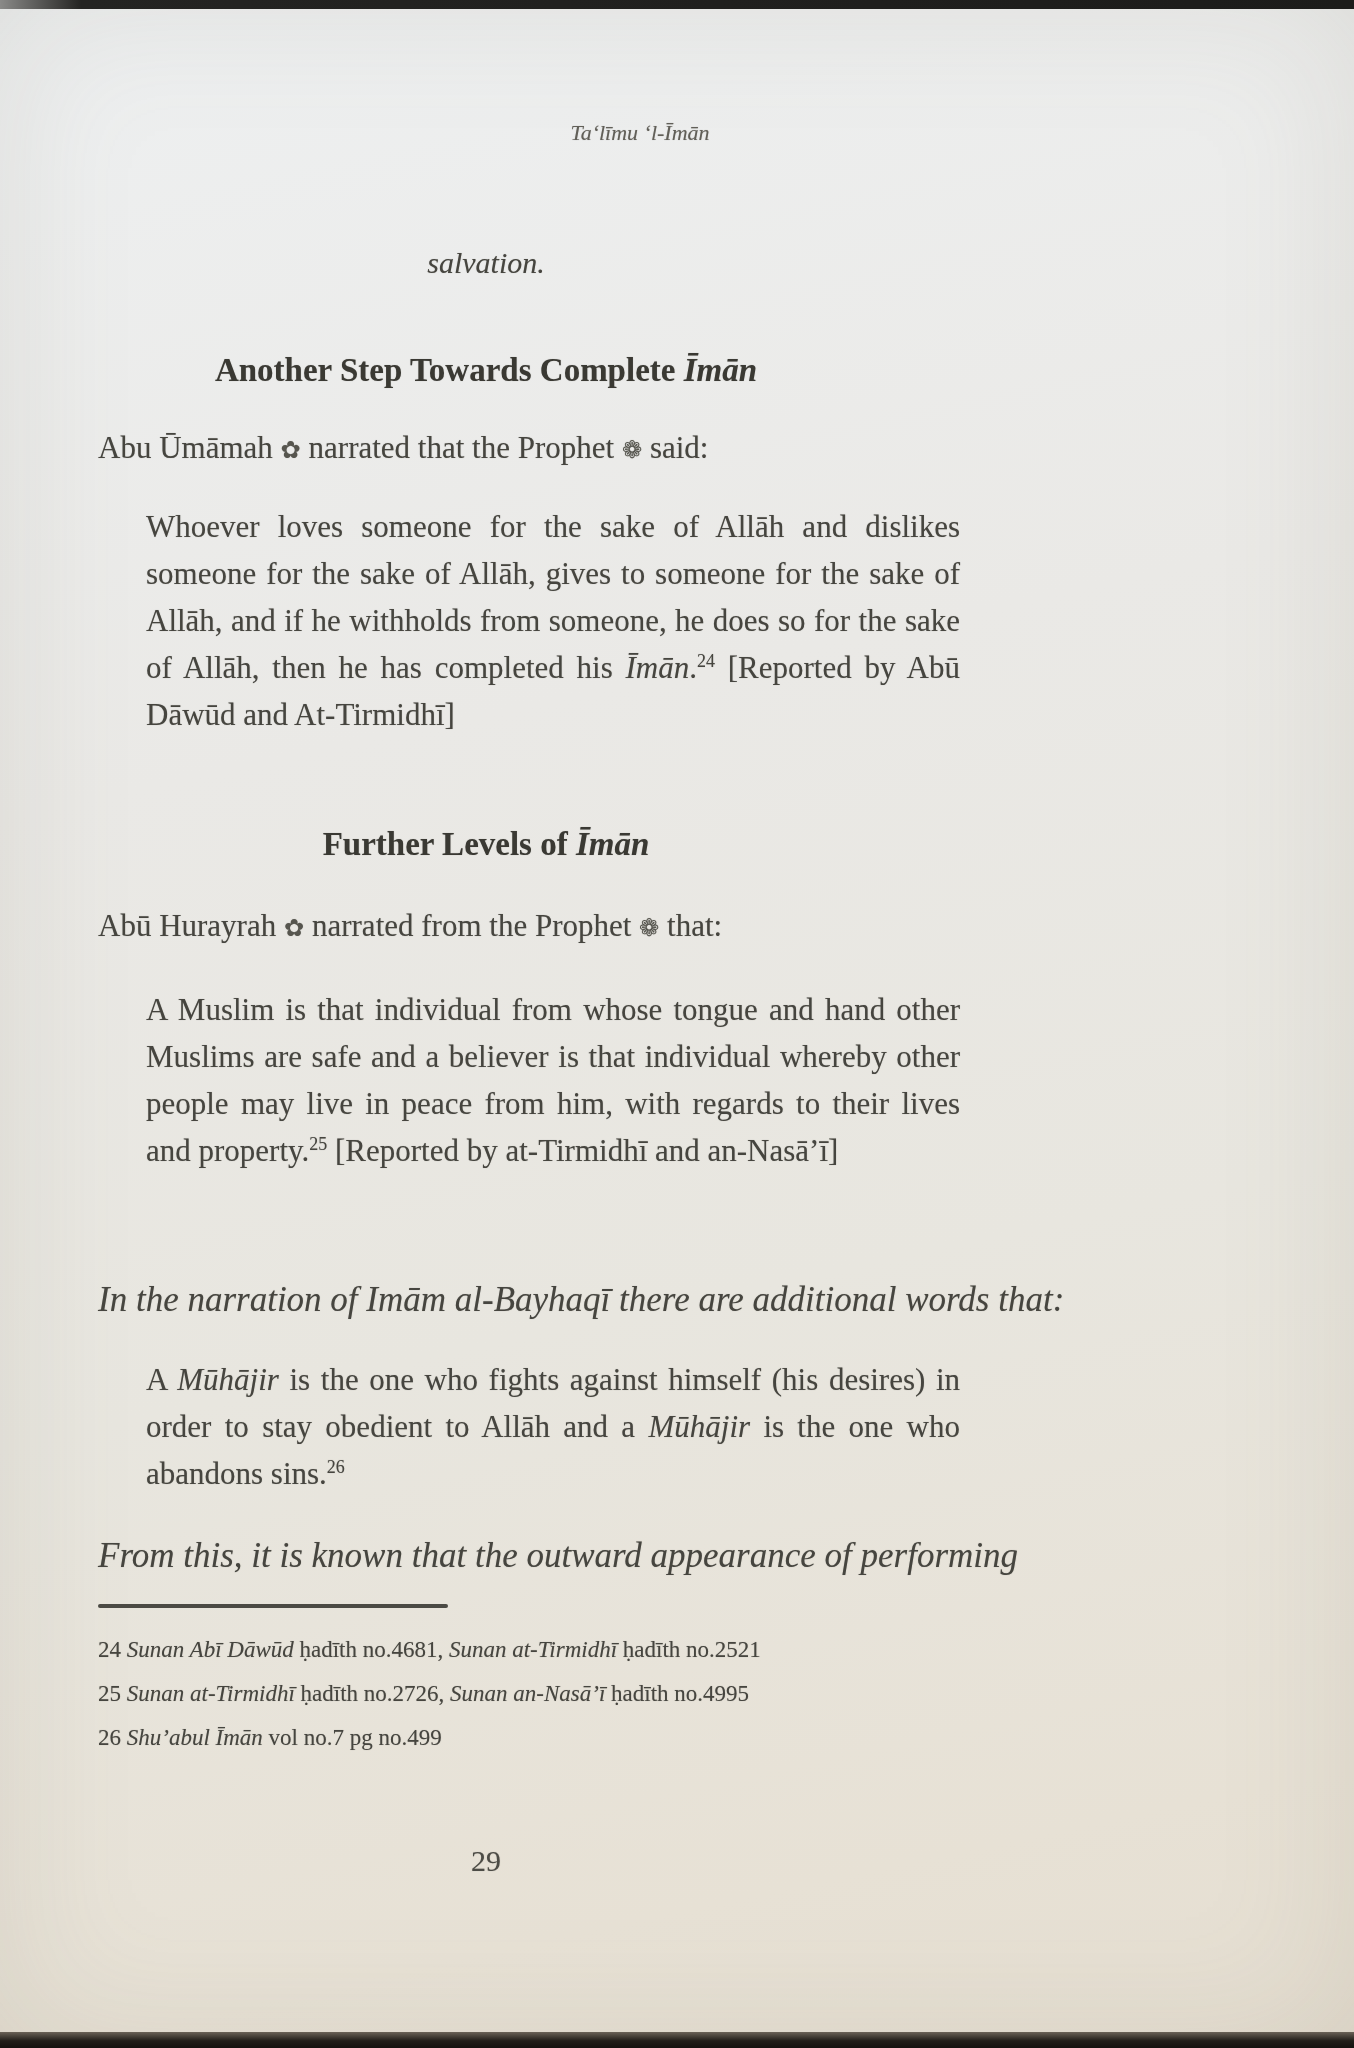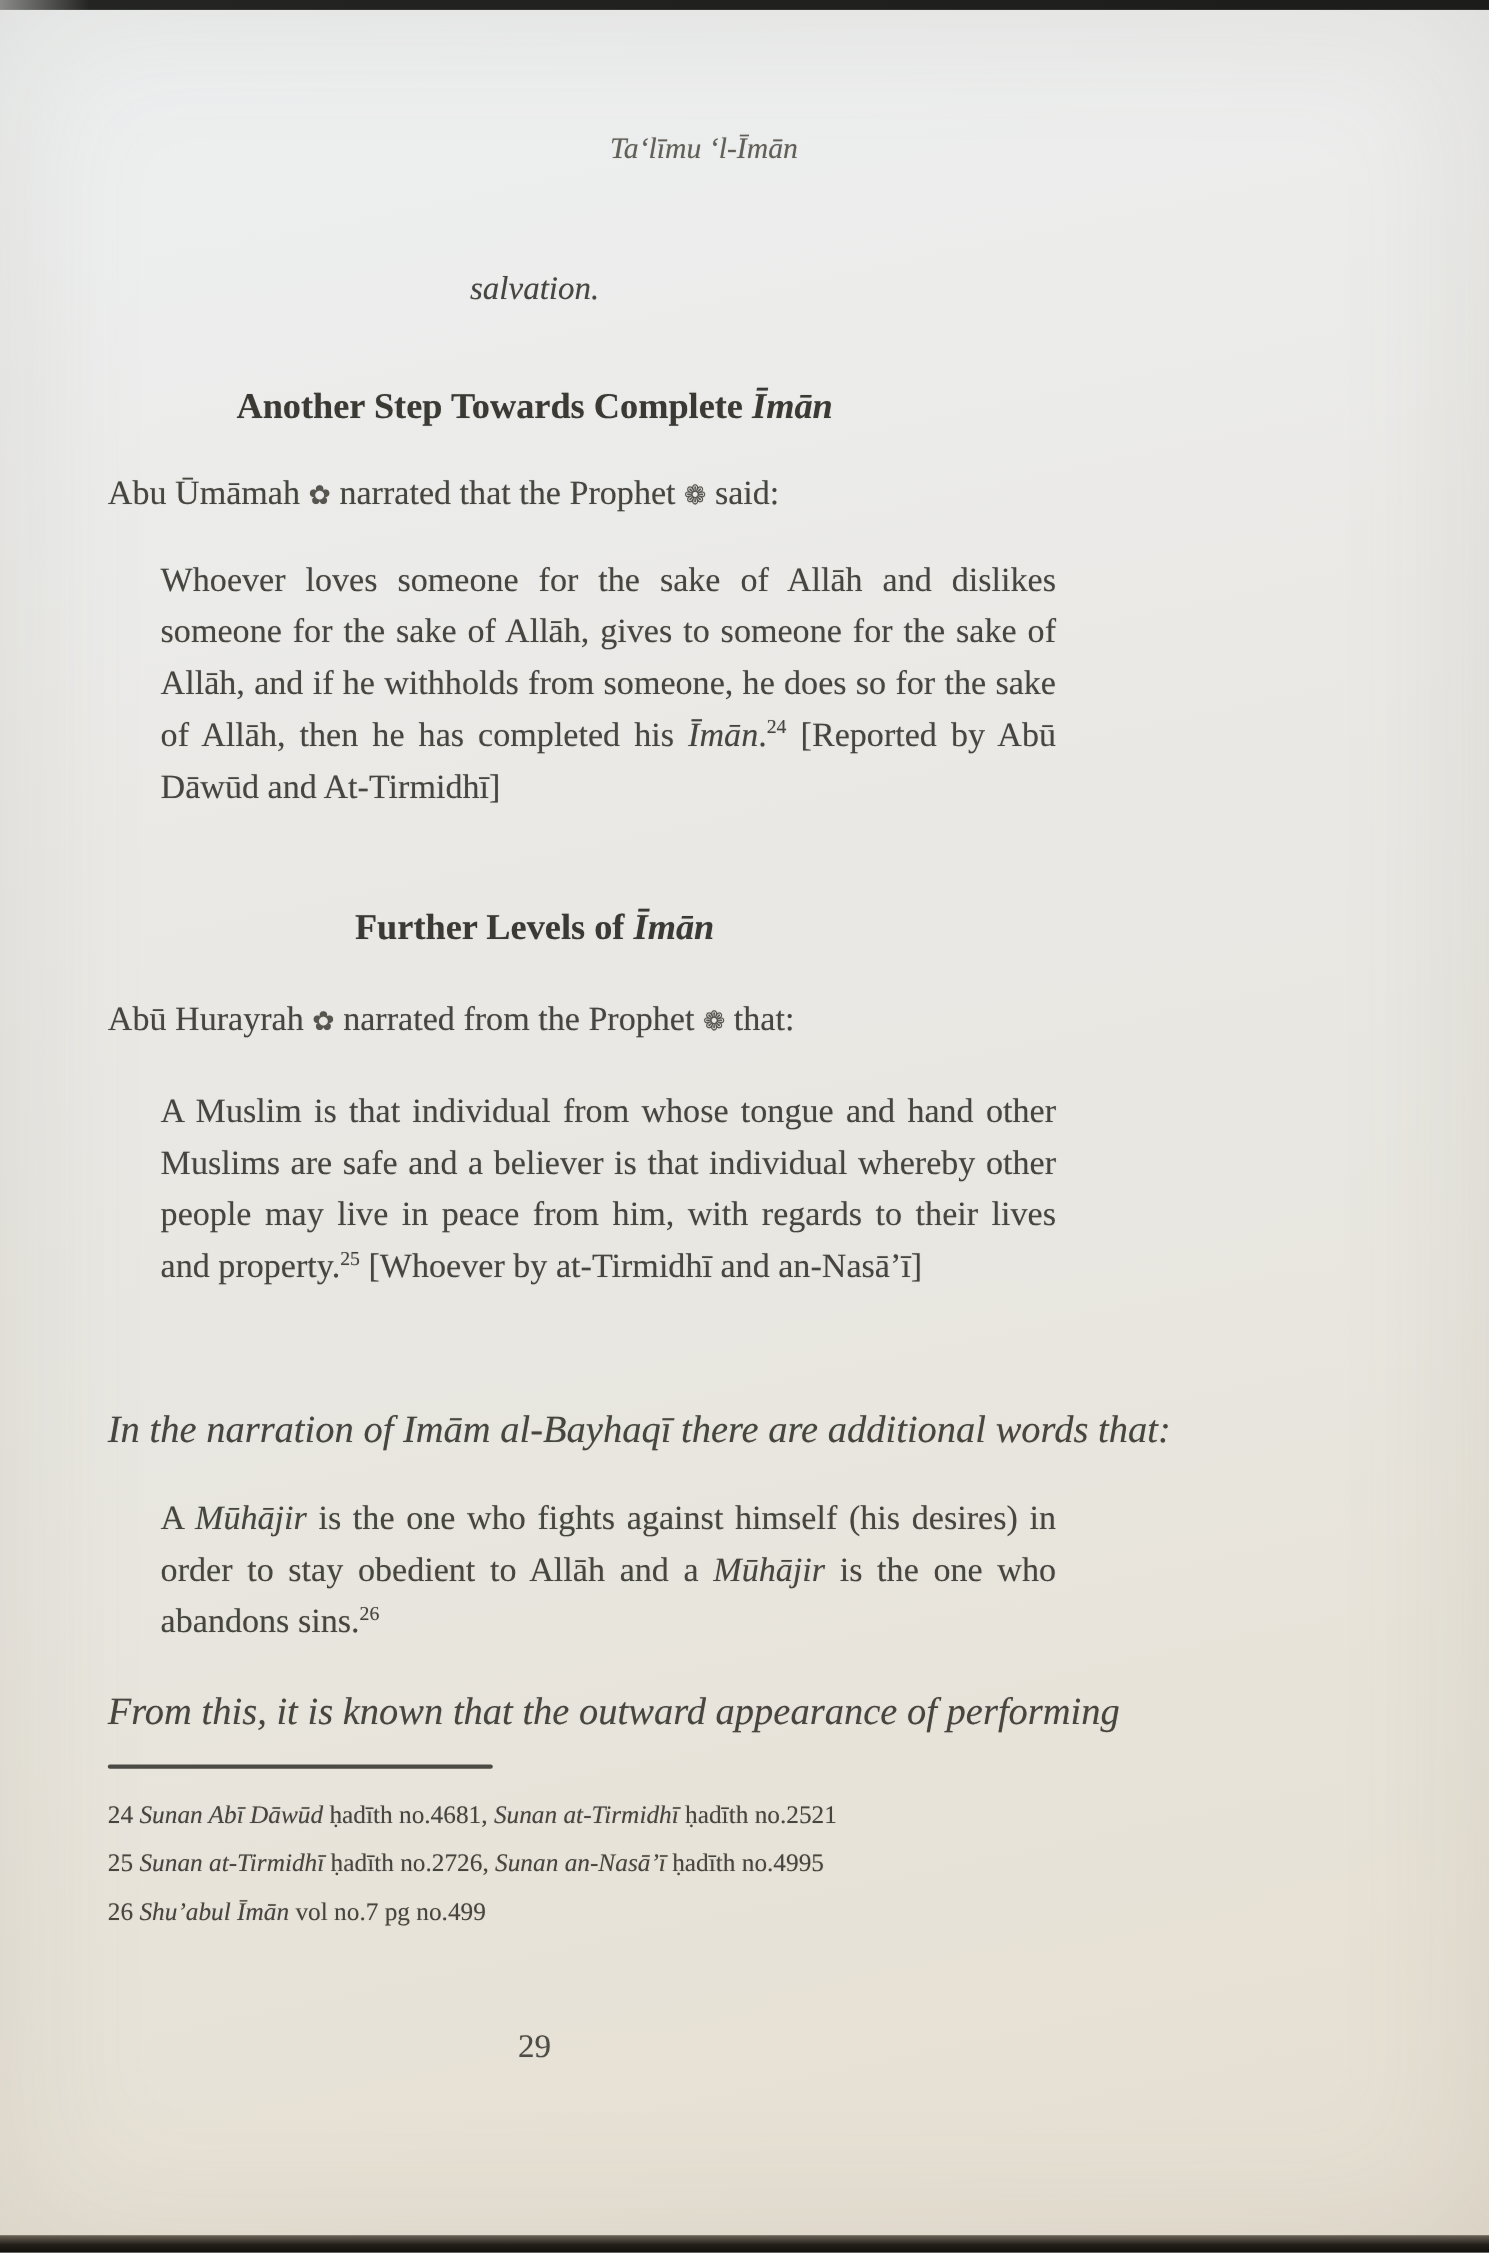--- a/index.html
+++ b/index.html
@@ -31,21 +31,21 @@
   }
   .page { position: absolute; inset: 0; color: #46453f; }
   .page * { text-shadow: 0 0 1px rgba(70,69,63,0.35); }
 
   .block { position: absolute; left: 98px; width: 900px; margin: 0; }
 
   .running-header {
     top: 120px; left: 0; width: 1280px;
     text-align: center;
     font-style: italic;
-    font-size: 27px;
+    font-size: 22px;
     color: #615f58;
   }
   .carryover {
     top: 246px; left: 42px; width: 888px;
     text-align: center;
     font-style: italic;
     font-size: 30px;
   }
   .sec-heading {
     left: 42px; width: 888px;
@@ -131,21 +131,21 @@
     <h2 class="block sec-heading heading-1"><span>Another Step Towards Complete </span><em>Īmān</em></h2>
 
     <p class="block narrator narrator-1"><span>Abu Ūmāmah </span><span class="ornament">✿</span><span> narrated that the Prophet </span><span class="ornament">❁</span><span> said:</span></p>
 
     <blockquote class="block quote quote-1"><span>Whoever loves someone for the sake of Allāh and dislikes someone for the sake of Allāh, gives to someone for the sake of Allāh, and if he withholds from someone, he does so for the sake of Allāh, then he has completed his </span><em>Īmān</em><span>.</span><sup>24</sup><span> [Reported by Abū Dāwūd and At-Tirmidhī]</span></blockquote>
 
     <h2 class="block sec-heading heading-2"><span>Further Levels of </span><em>Īmān</em></h2>
 
     <p class="block narrator narrator-2"><span>Abū Hurayrah </span><span class="ornament">✿</span><span> narrated from the Prophet </span><span class="ornament">❁</span><span> that:</span></p>
 
-    <blockquote class="block quote quote-2"><span>A Muslim is that individual from whose tongue and hand other Muslims are safe and a believer is that individual whereby other people may live in peace from him, with regards to their lives and property.</span><sup>25</sup><span> [Whoever by at-Tirmidhī and an-Nasā’ī]</span></blockquote>
+    <blockquote class="block quote quote-2"><span>A Muslim is that individual from whose tongue and hand other Muslims are safe and a believer is that individual whereby other people may live in peace from him, with regards to their lives and property.</span><sup>25</sup><span> [Reported by at-Tirmidhī and an-Nasā’ī]</span></blockquote>
 
     <p class="block body-para para-bayhaqi">In the narration of Imām al-Bayhaqī there are additional words that:</p>
 
     <blockquote class="block quote quote-3"><span>A </span><em>Mūhājir</em><span> is the one who fights against himself (his desires) in order to stay obedient to Allāh and a </span><em>Mūhājir</em><span> is the one who abandons sins.</span><sup>26</sup></blockquote>
 
     <p class="block body-para para-closing">From this, it is known that the outward appearance of performing</p>
 
     <div class="footnote-rule"></div>
 
     <div class="block footnotes">

